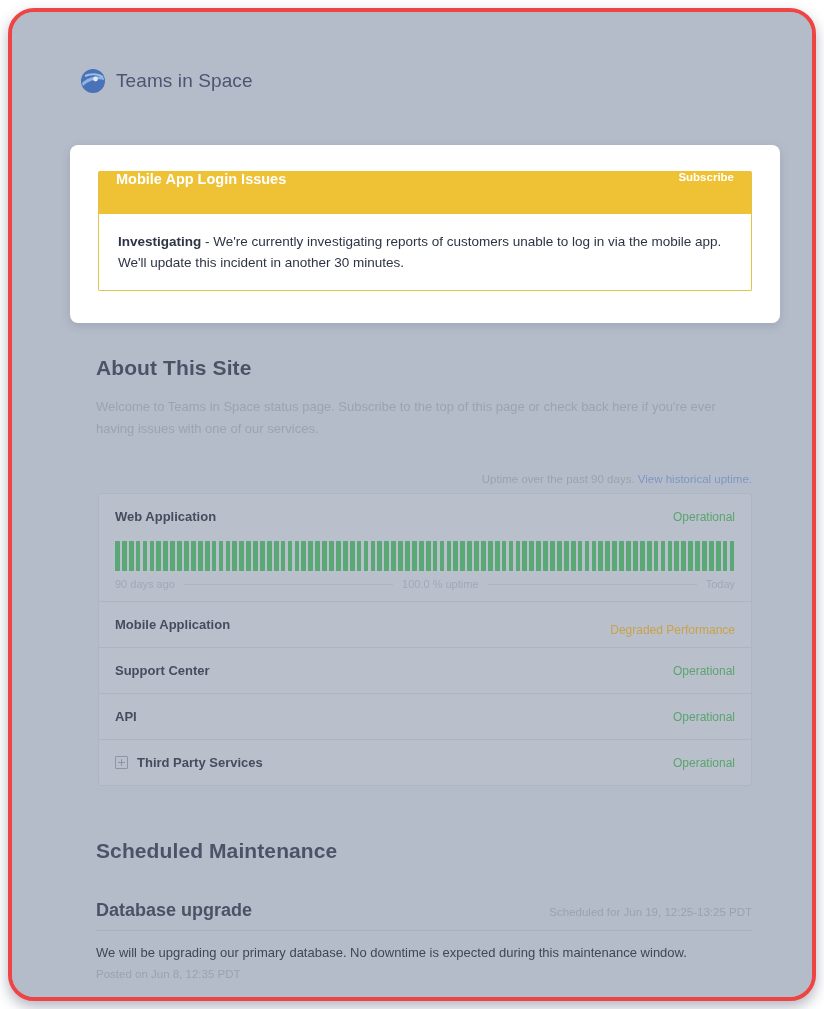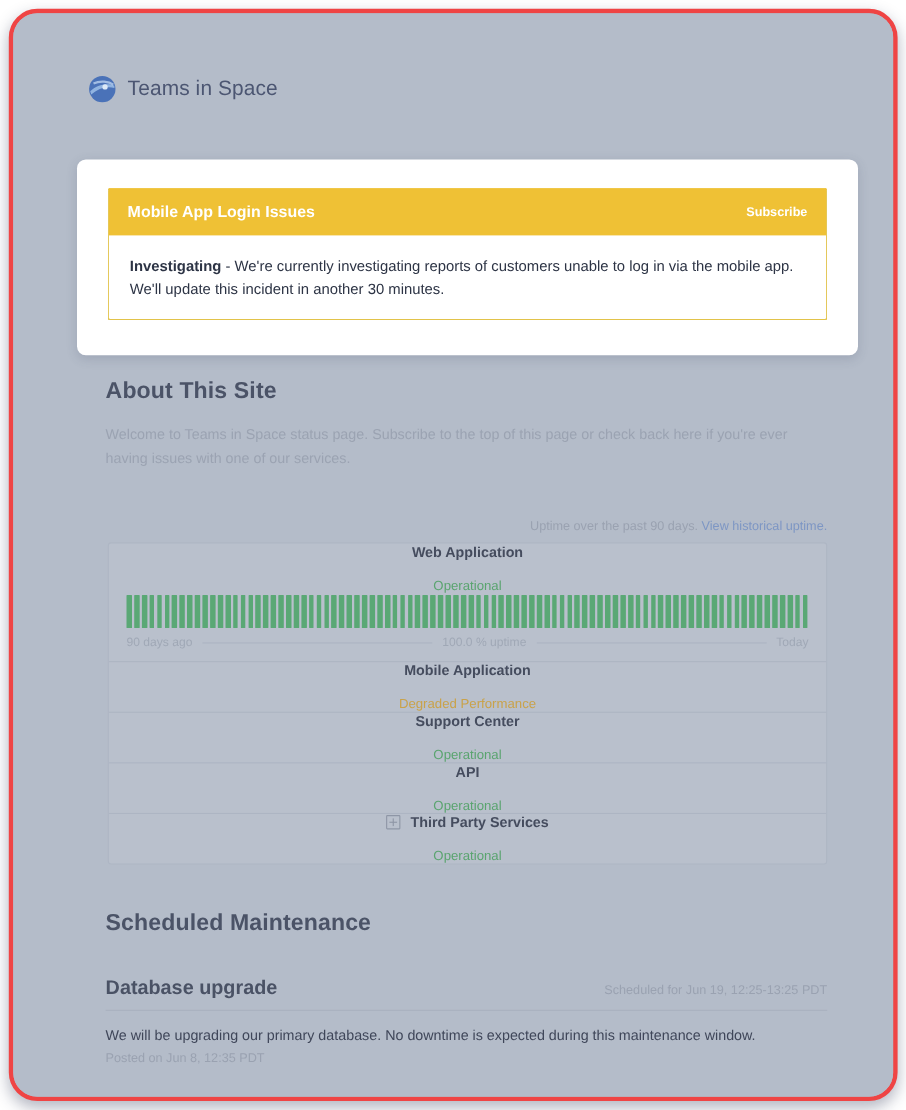--- a/index.html
+++ b/index.html
@@ -95,21 +95,20 @@
     border: 1px solid #e2c34a;
     border-top: none;
     border-radius: 2px;
     background: #ffffff;
     box-sizing: border-box;
   }
   #incident-header {
     background: #efc135;
     height: 43px;
     display: flex;
-    align-items: center;
     justify-content: space-between;
     padding: 0 17px;
     box-sizing: border-box;
   }
   #incident-title {
     color: #ffffff;
     font-size: 14.5px;
     font-weight: bold;
   }
   #incident-subscribe-link {
@@ -134,21 +133,21 @@
     font-size: 11.5px;
     color: #9aa0ad;
   }
 
   
   #about-section { position: absolute; left: 84px; top: 332px; width: 656px; }
   .section-title {
     font-size: 21px;
     color: #4b5367;
     font-weight: bold;
-    margin: 0 0 16px 0;
+    margin: 12px 0 16px 0;
     letter-spacing: 0.1px;
   }
   #about-text {
     font-size: 13px;
     color: #9ba3b2;
     line-height: 1.72;
     margin: 0;
   }
 
   #uptime-legend {
@@ -182,21 +181,20 @@
     padding: 0 16px;
     box-sizing: border-box;
     border-top: 1px solid #adb5c3;
   }
   .status-row:first-child { border-top: none; }
   .status-row-head {
     display: flex;
     align-items: center;
     justify-content: space-between;
     height: 45px;
-    flex-direction: column;
   }
   .status-name {
     font-size: 13px;
     color: #454c5e;
     font-weight: bold;
     display: flex;
     align-items: center;
     gap: 9px;
   }
   .status-value { font-size: 12px; }

